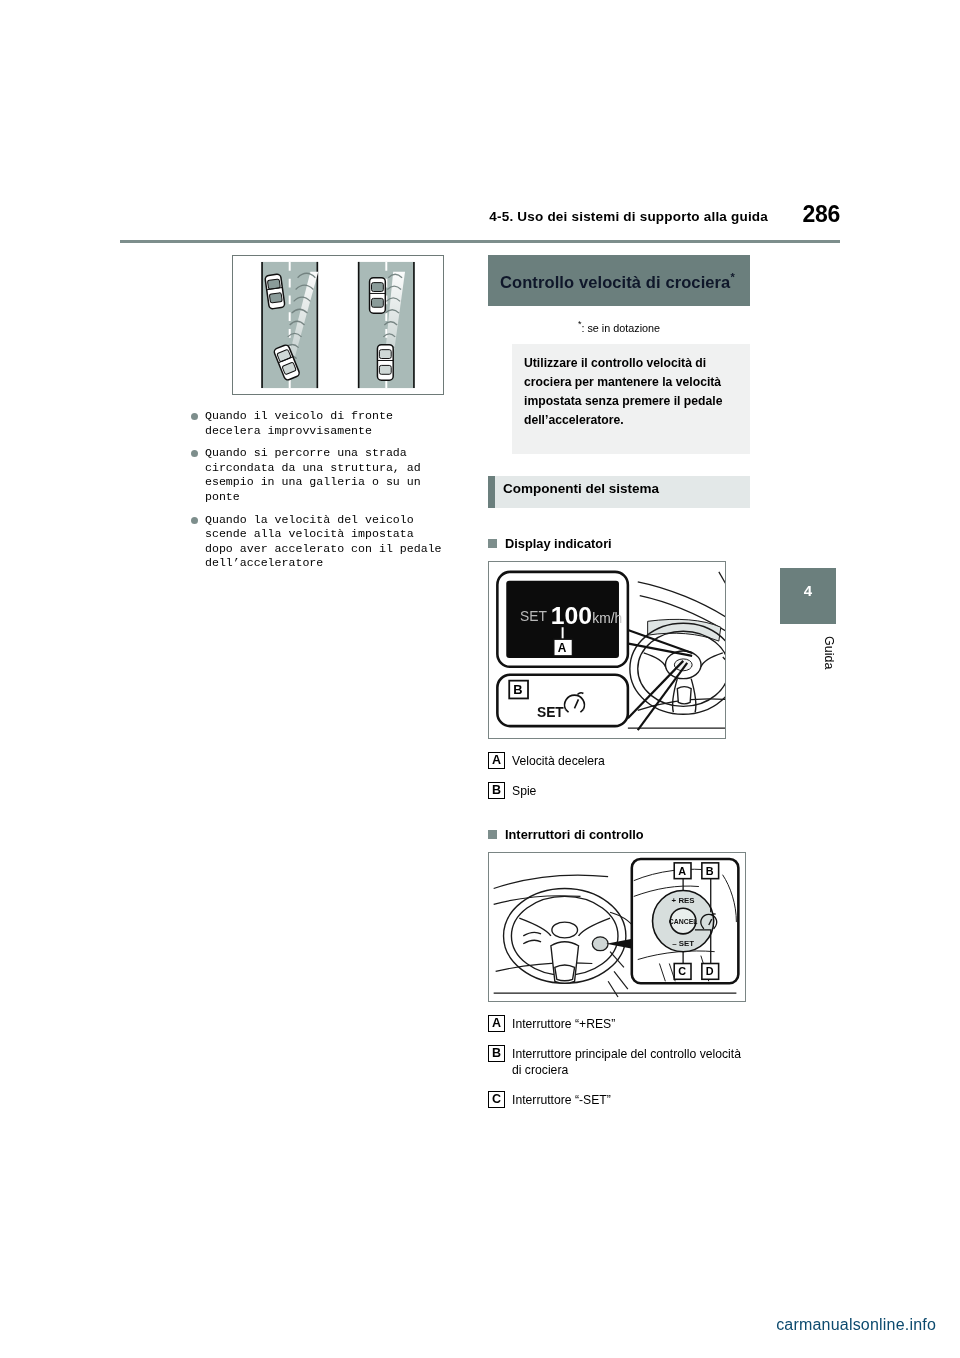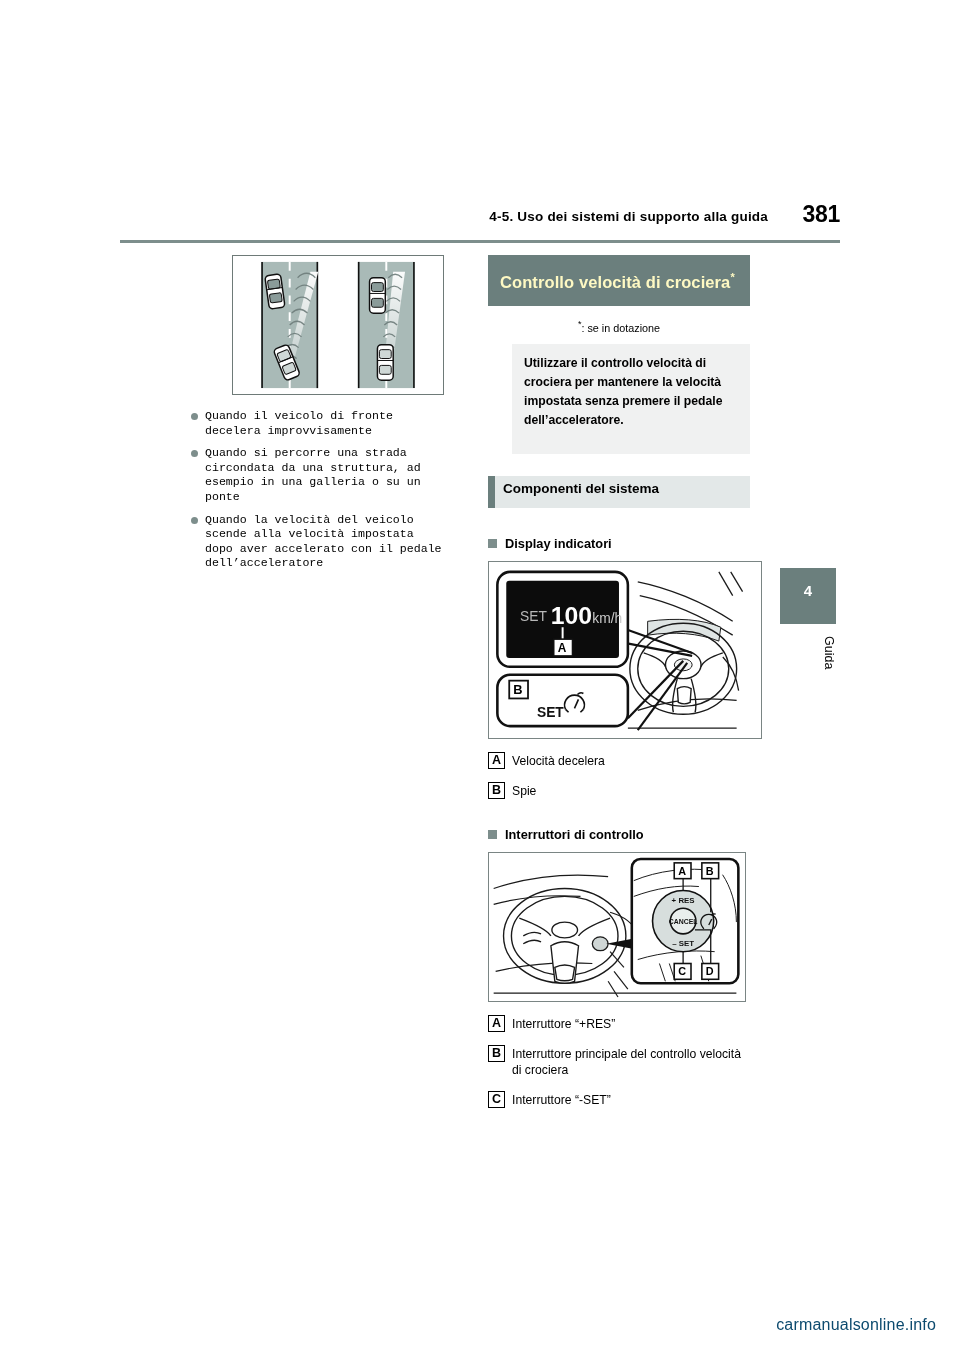--- a/index.html
+++ b/index.html
@@ -59,21 +59,21 @@
     font-size:11.6px;line-height:14.6px;font-family:Liberation Mono, monospace;
   }
   .bullet-row .dot{
     position:absolute;left:1px;top:4px;width:7px;height:7px;border-radius:50%;
     background:#7d8e8c;
   }
   #bullets{margin-top:14px;}
 
   
   #section-title-bar{
-    background:#6b7f7d;color:#fef9c3;
+    background:#6b7f7d;color:#0f172a;
     padding:10px 12px 12px 12px;
     font-size:16.5px;font-weight:bold;line-height:24px;
     letter-spacing:.1px;
   }
   #section-title-bar .star{font-size:11px;vertical-align:super;}
 
   #footnote{
     margin-top:11px;font-size:10.8px;line-height:14px;text-align:center;
   }
   #footnote .star{font-size:9px;vertical-align:super;}
@@ -98,21 +98,21 @@
     display:flex;align-items:center;
   }
   .sq-head .sq{
     width:9px;height:9px;background:#7d8e8c;margin-right:8px;display:inline-block;
   }
 
   .figbox{
     margin-top:10px;border:1px solid #7a8584;background:#fff;box-sizing:border-box;
     position:relative;overflow:hidden;
   }
-  #fig-display{width:274px;height:178px;}
+  #fig-display{width:238px;height:178px;}
   #fig-switch{width:258px;height:150px;}
 
   
   .legend-row{
     margin-top:13px;display:flex;align-items:flex-start;
     font-size:12.2px;line-height:16px;
   }
   .legend-row .boxed{
     border:1.4px solid #000;width:17px;height:17px;min-width:17px;
     text-align:center;line-height:15px;font-size:12.5px;font-weight:bold;
@@ -125,21 +125,21 @@
     position:absolute;left:0;top:1316px;width:960px;text-align:right;
     padding-right:24px;box-sizing:border-box;
     font-size:16px;color:#0c4a6e;letter-spacing:.2px;
   }
 </style>
 </head>
 <body>
 
 <div id="page-header">
   <div id="header-title">4-5. Uso dei sistemi di supporto alla guida</div>
-  <div id="page-number">381</div>
+  <div id="page-number">286</div>
 </div>
 <div id="header-rule"></div>
 
 <div id="chapter-tab">
   <div id="chapter-tab-num">4</div>
 </div>
 <div id="chapter-tab-label">Guida</div>
 
 <div id="col-left">
 

